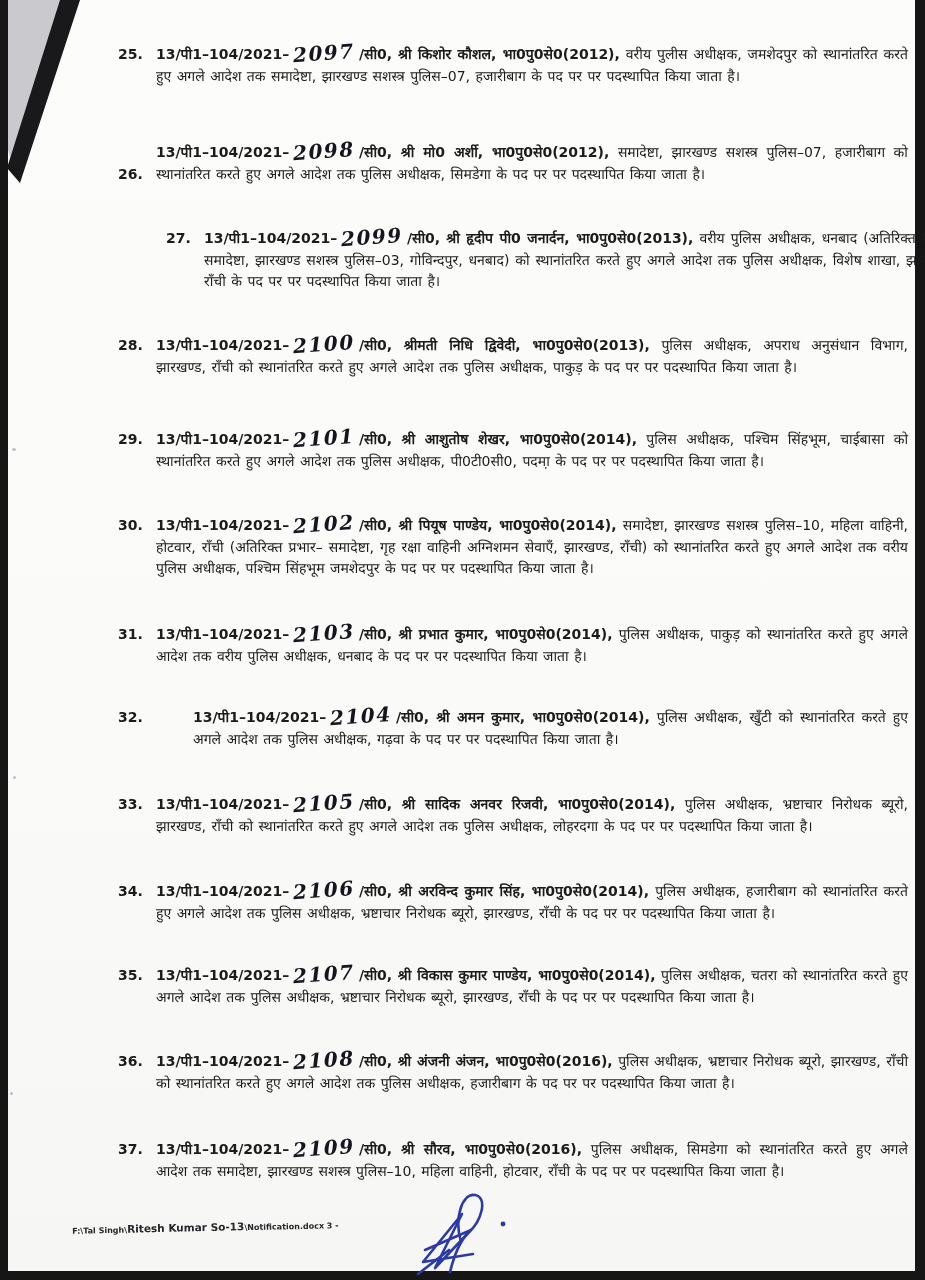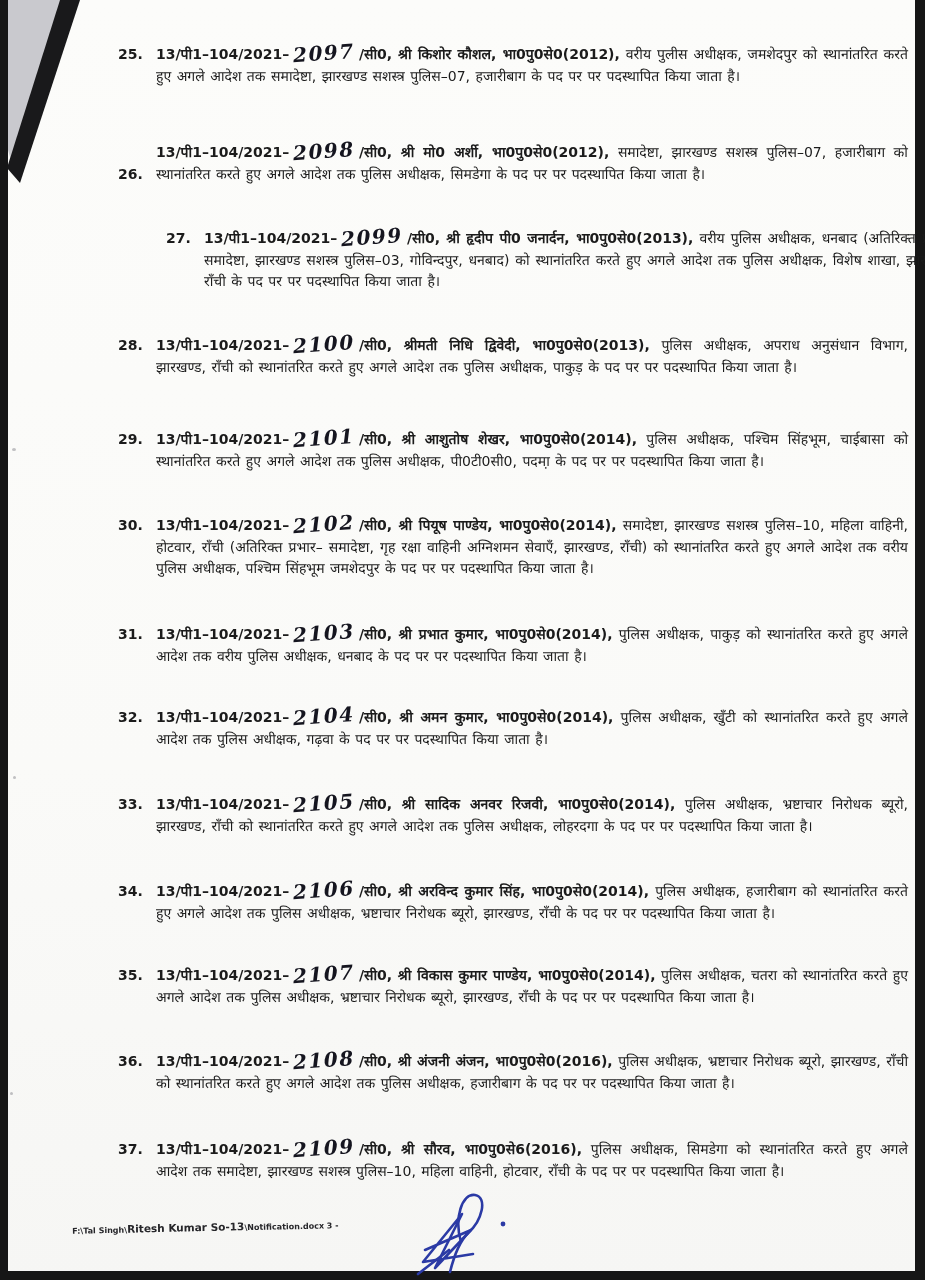--- a/index.html
+++ b/index.html
@@ -85,21 +85,21 @@
     <div class="row" style="top: 515px;">
       <div class="num">30.</div>
       <p class="txt"><b class="ref">13/पी1–104/2021–</b><span class="hw">2102</span><b class="suf">/सी0,</b> <b class="officer">श्री पियूष पाण्डेय, भा0पु0से0(2014),</b> <span class="body">समादेष्टा, झारखण्ड सशस्त्र पुलिस–10, महिला वाहिनी, होटवार, राँची (अतिरिक्त प्रभार– समादेष्टा, गृह रक्षा वाहिनी अग्निशमन सेवाएँ, झारखण्ड, राँची) को स्थानांतरित करते हुए अगले आदेश तक वरीय पुलिस अधीक्षक, पश्चिम सिंहभूम जमशेदपुर के पद पर पर पदस्थापित किया जाता है।</span></p>
     </div>
 
     <div class="row" style="top: 624px;">
       <div class="num">31.</div>
       <p class="txt"><b class="ref">13/पी1–104/2021–</b><span class="hw">2103</span><b class="suf">/सी0,</b> <b class="officer">श्री प्रभात कुमार, भा0पु0से0(2014),</b> <span class="body">पुलिस अधीक्षक, पाकुड़ को स्थानांतरित करते हुए अगले आदेश तक वरीय पुलिस अधीक्षक, धनबाद के पद पर पर पदस्थापित किया जाता है।</span></p>
     </div>
 
-    <div class="row" style="top: 707px;">
+    <div class="row" style="top: 707px; gap: 37px;">
       <div class="num">32.</div>
       <p class="txt"><b class="ref">13/पी1–104/2021–</b><span class="hw">2104</span><b class="suf">/सी0,</b> <b class="officer">श्री अमन कुमार, भा0पु0से0(2014),</b> <span class="body">पुलिस अधीक्षक, खुँटी को स्थानांतरित करते हुए अगले आदेश तक पुलिस अधीक्षक, गढ़वा के पद पर पर पदस्थापित किया जाता है।</span></p>
     </div>
 
     <div class="row" style="top: 794px;">
       <div class="num">33.</div>
       <p class="txt"><b class="ref">13/पी1–104/2021–</b><span class="hw">2105</span><b class="suf">/सी0,</b> <b class="officer">श्री सादिक अनवर रिजवी, भा0पु0से0(2014),</b> <span class="body">पुलिस अधीक्षक, भ्रष्टाचार निरोधक ब्यूरो, झारखण्ड, राँची को स्थानांतरित करते हुए अगले आदेश तक पुलिस अधीक्षक, लोहरदगा के पद पर पर पदस्थापित किया जाता है।</span></p>
     </div>
 
     <div class="row" style="top: 881px;">
@@ -112,21 +112,21 @@
       <p class="txt"><b class="ref">13/पी1–104/2021–</b><span class="hw">2107</span><b class="suf">/सी0,</b> <b class="officer">श्री विकास कुमार पाण्डेय, भा0पु0से0(2014),</b> <span class="body">पुलिस अधीक्षक, चतरा को स्थानांतरित करते हुए अगले आदेश तक पुलिस अधीक्षक, भ्रष्टाचार निरोधक ब्यूरो, झारखण्ड, राँची के पद पर पर पदस्थापित किया जाता है।</span></p>
     </div>
 
     <div class="row" style="top: 1051px;">
       <div class="num">36.</div>
       <p class="txt"><b class="ref">13/पी1–104/2021–</b><span class="hw">2108</span><b class="suf">/सी0,</b> <b class="officer">श्री अंजनी अंजन, भा0पु0से0(2016),</b> <span class="body">पुलिस अधीक्षक, भ्रष्टाचार निरोधक ब्यूरो, झारखण्ड, राँची को स्थानांतरित करते हुए अगले आदेश तक पुलिस अधीक्षक, हजारीबाग के पद पर पर पदस्थापित किया जाता है।</span></p>
     </div>
 
     <div class="row" style="top: 1139px;">
       <div class="num">37.</div>
-      <p class="txt"><b class="ref">13/पी1–104/2021–</b><span class="hw">2109</span><b class="suf">/सी0,</b> <b class="officer">श्री सौरव, भा0पु0से6(2016),</b> <span class="body">पुलिस अधीक्षक, सिमडेगा को स्थानांतरित करते हुए अगले आदेश तक समादेष्टा, झारखण्ड सशस्त्र पुलिस–10, महिला वाहिनी, होटवार, राँची के पद पर पर पदस्थापित किया जाता है।</span></p>
+      <p class="txt"><b class="ref">13/पी1–104/2021–</b><span class="hw">2109</span><b class="suf">/सी0,</b> <b class="officer">श्री सौरव, भा0पु0से0(2016),</b> <span class="body">पुलिस अधीक्षक, सिमडेगा को स्थानांतरित करते हुए अगले आदेश तक समादेष्टा, झारखण्ड सशस्त्र पुलिस–10, महिला वाहिनी, होटवार, राँची के पद पर पर पदस्थापित किया जाता है।</span></p>
     </div>
   </main>
 
   <div class="footer"><span class="fp-small">F:\Tal Singh\</span><span class="fp-big">Ritesh Kumar So-13</span><span class="fp-small">\Notification.docx 3 -</span></div>
 
   <svg class="sign" width="105" height="92" viewBox="0 0 105 92">
     <g fill="none" stroke="#2b3aa5" stroke-width="2.6" stroke-linecap="round" stroke-linejoin="round">
       <path d="M46,54 C39,30 47,5 60,7 C73,9 67,33 53,45 C45,53 40,64 35,84"></path>
       <path d="M10,62 L56,42 L20,80 L47,26 L8,74 L58,66"></path>
       <path d="M3,86 L34,62"></path>

